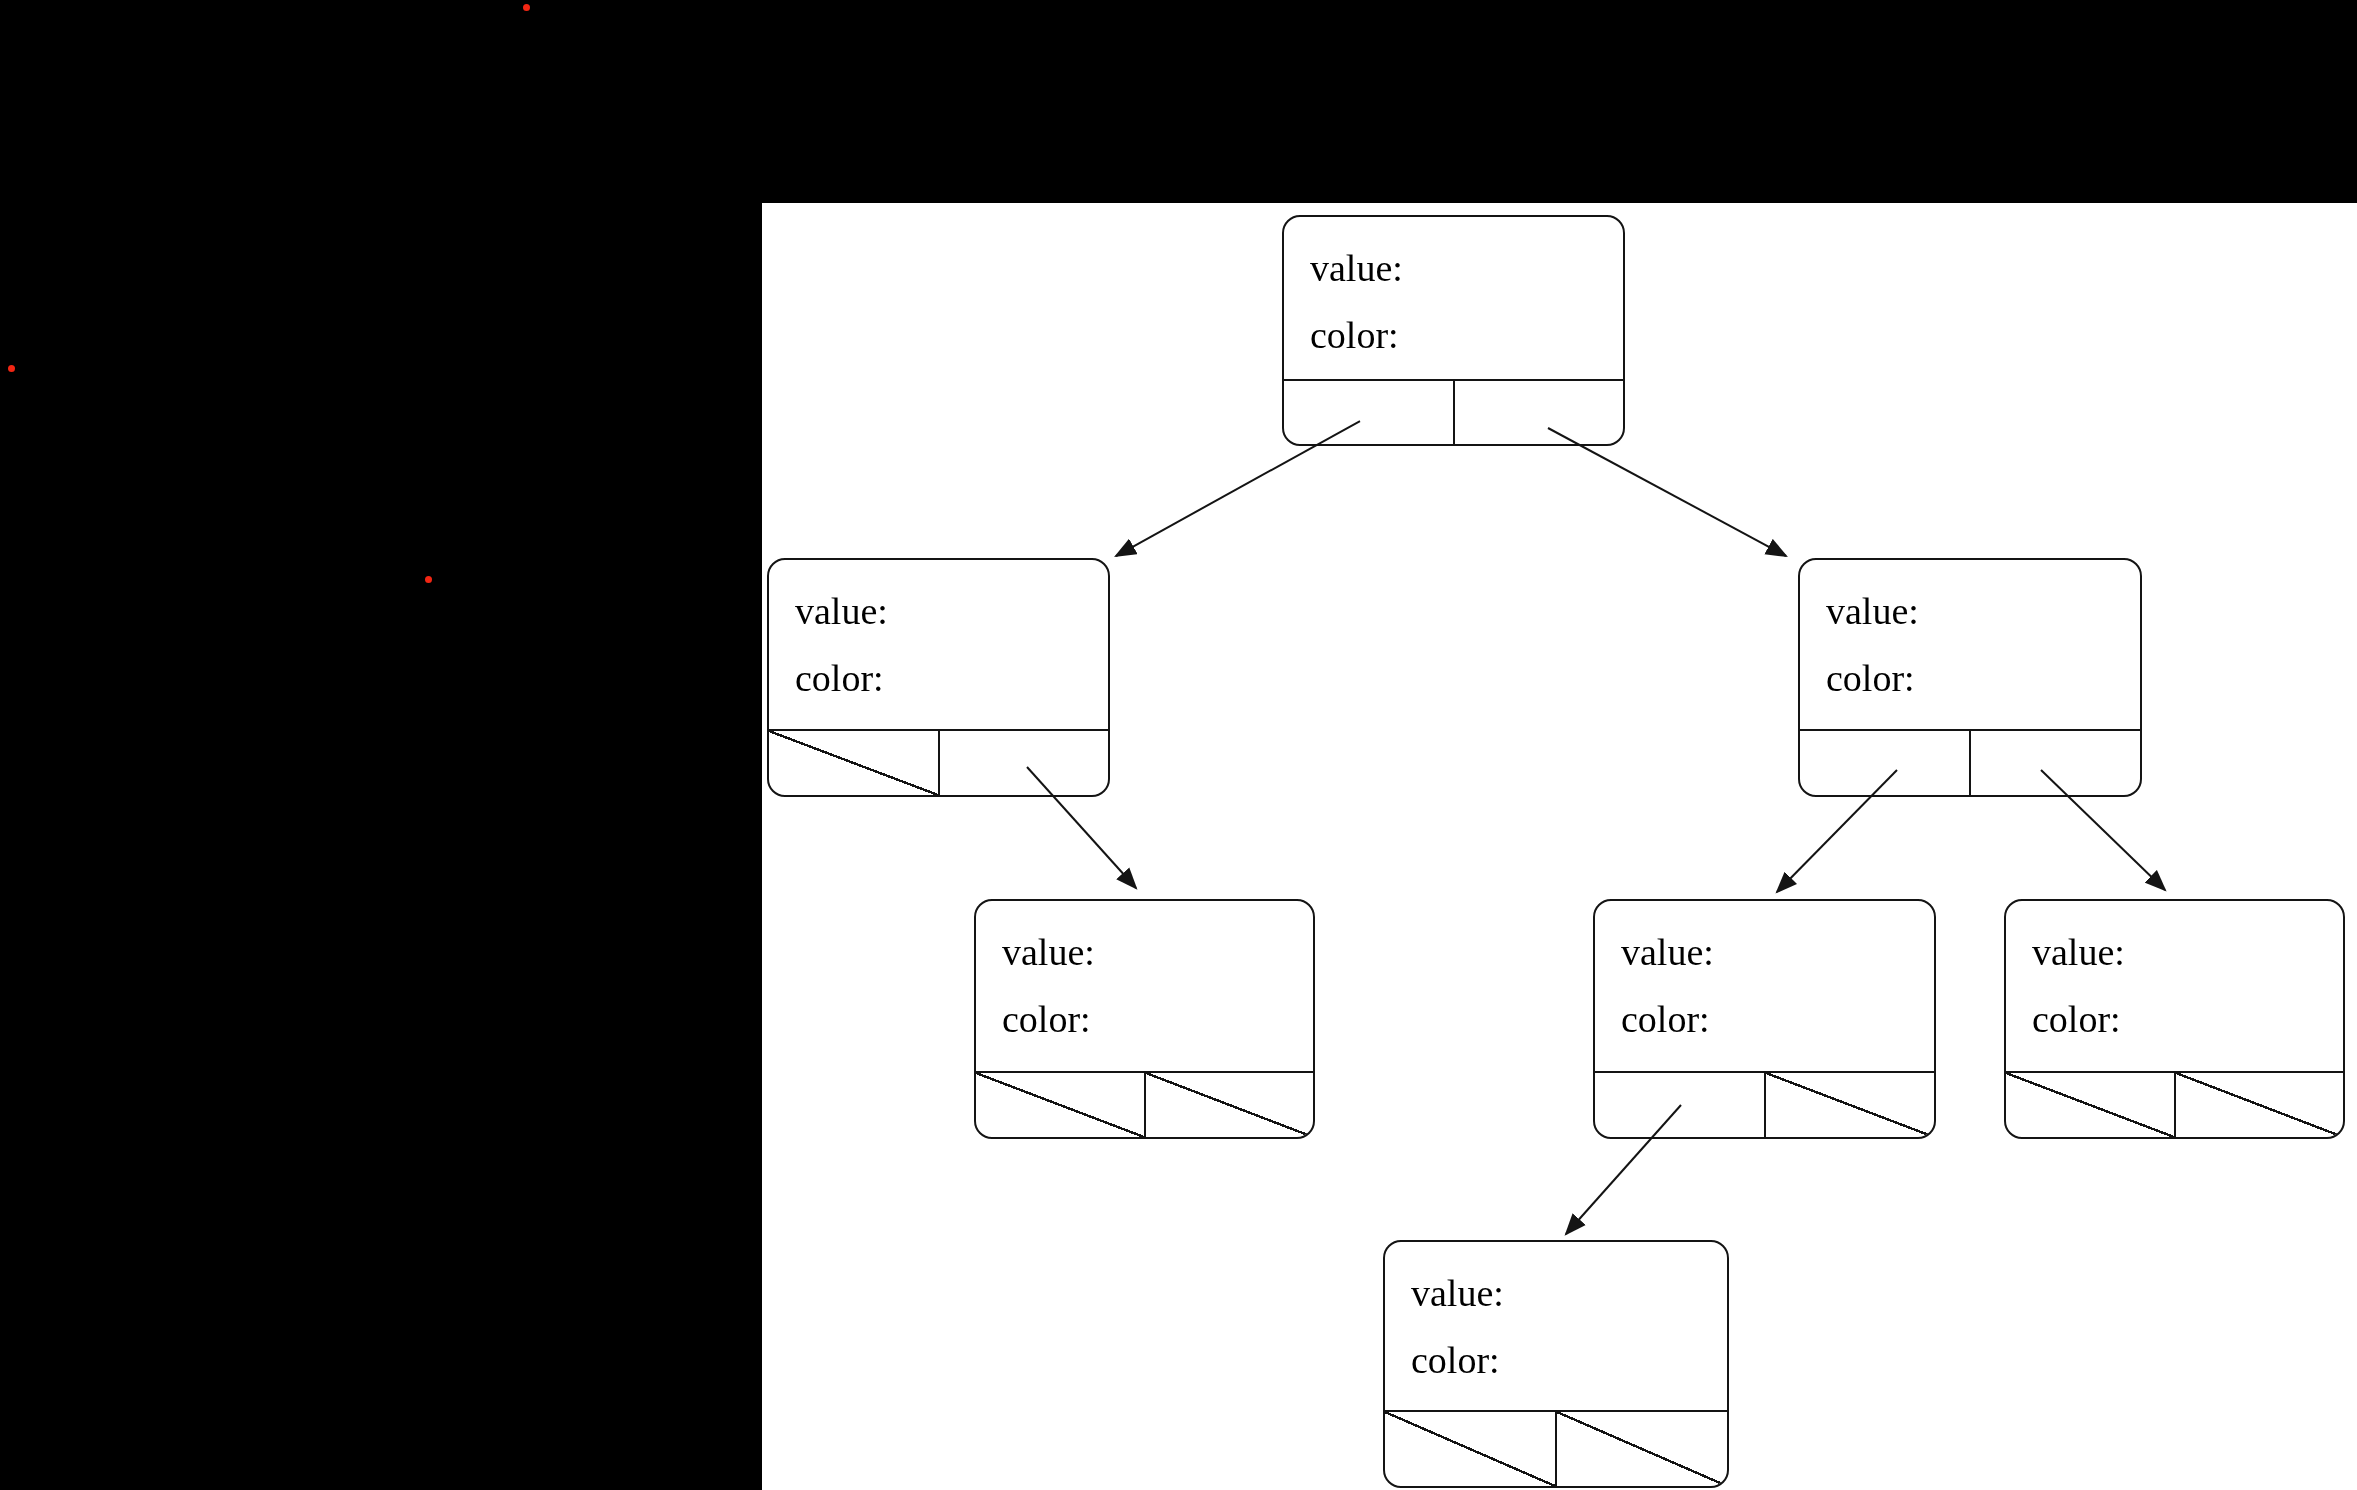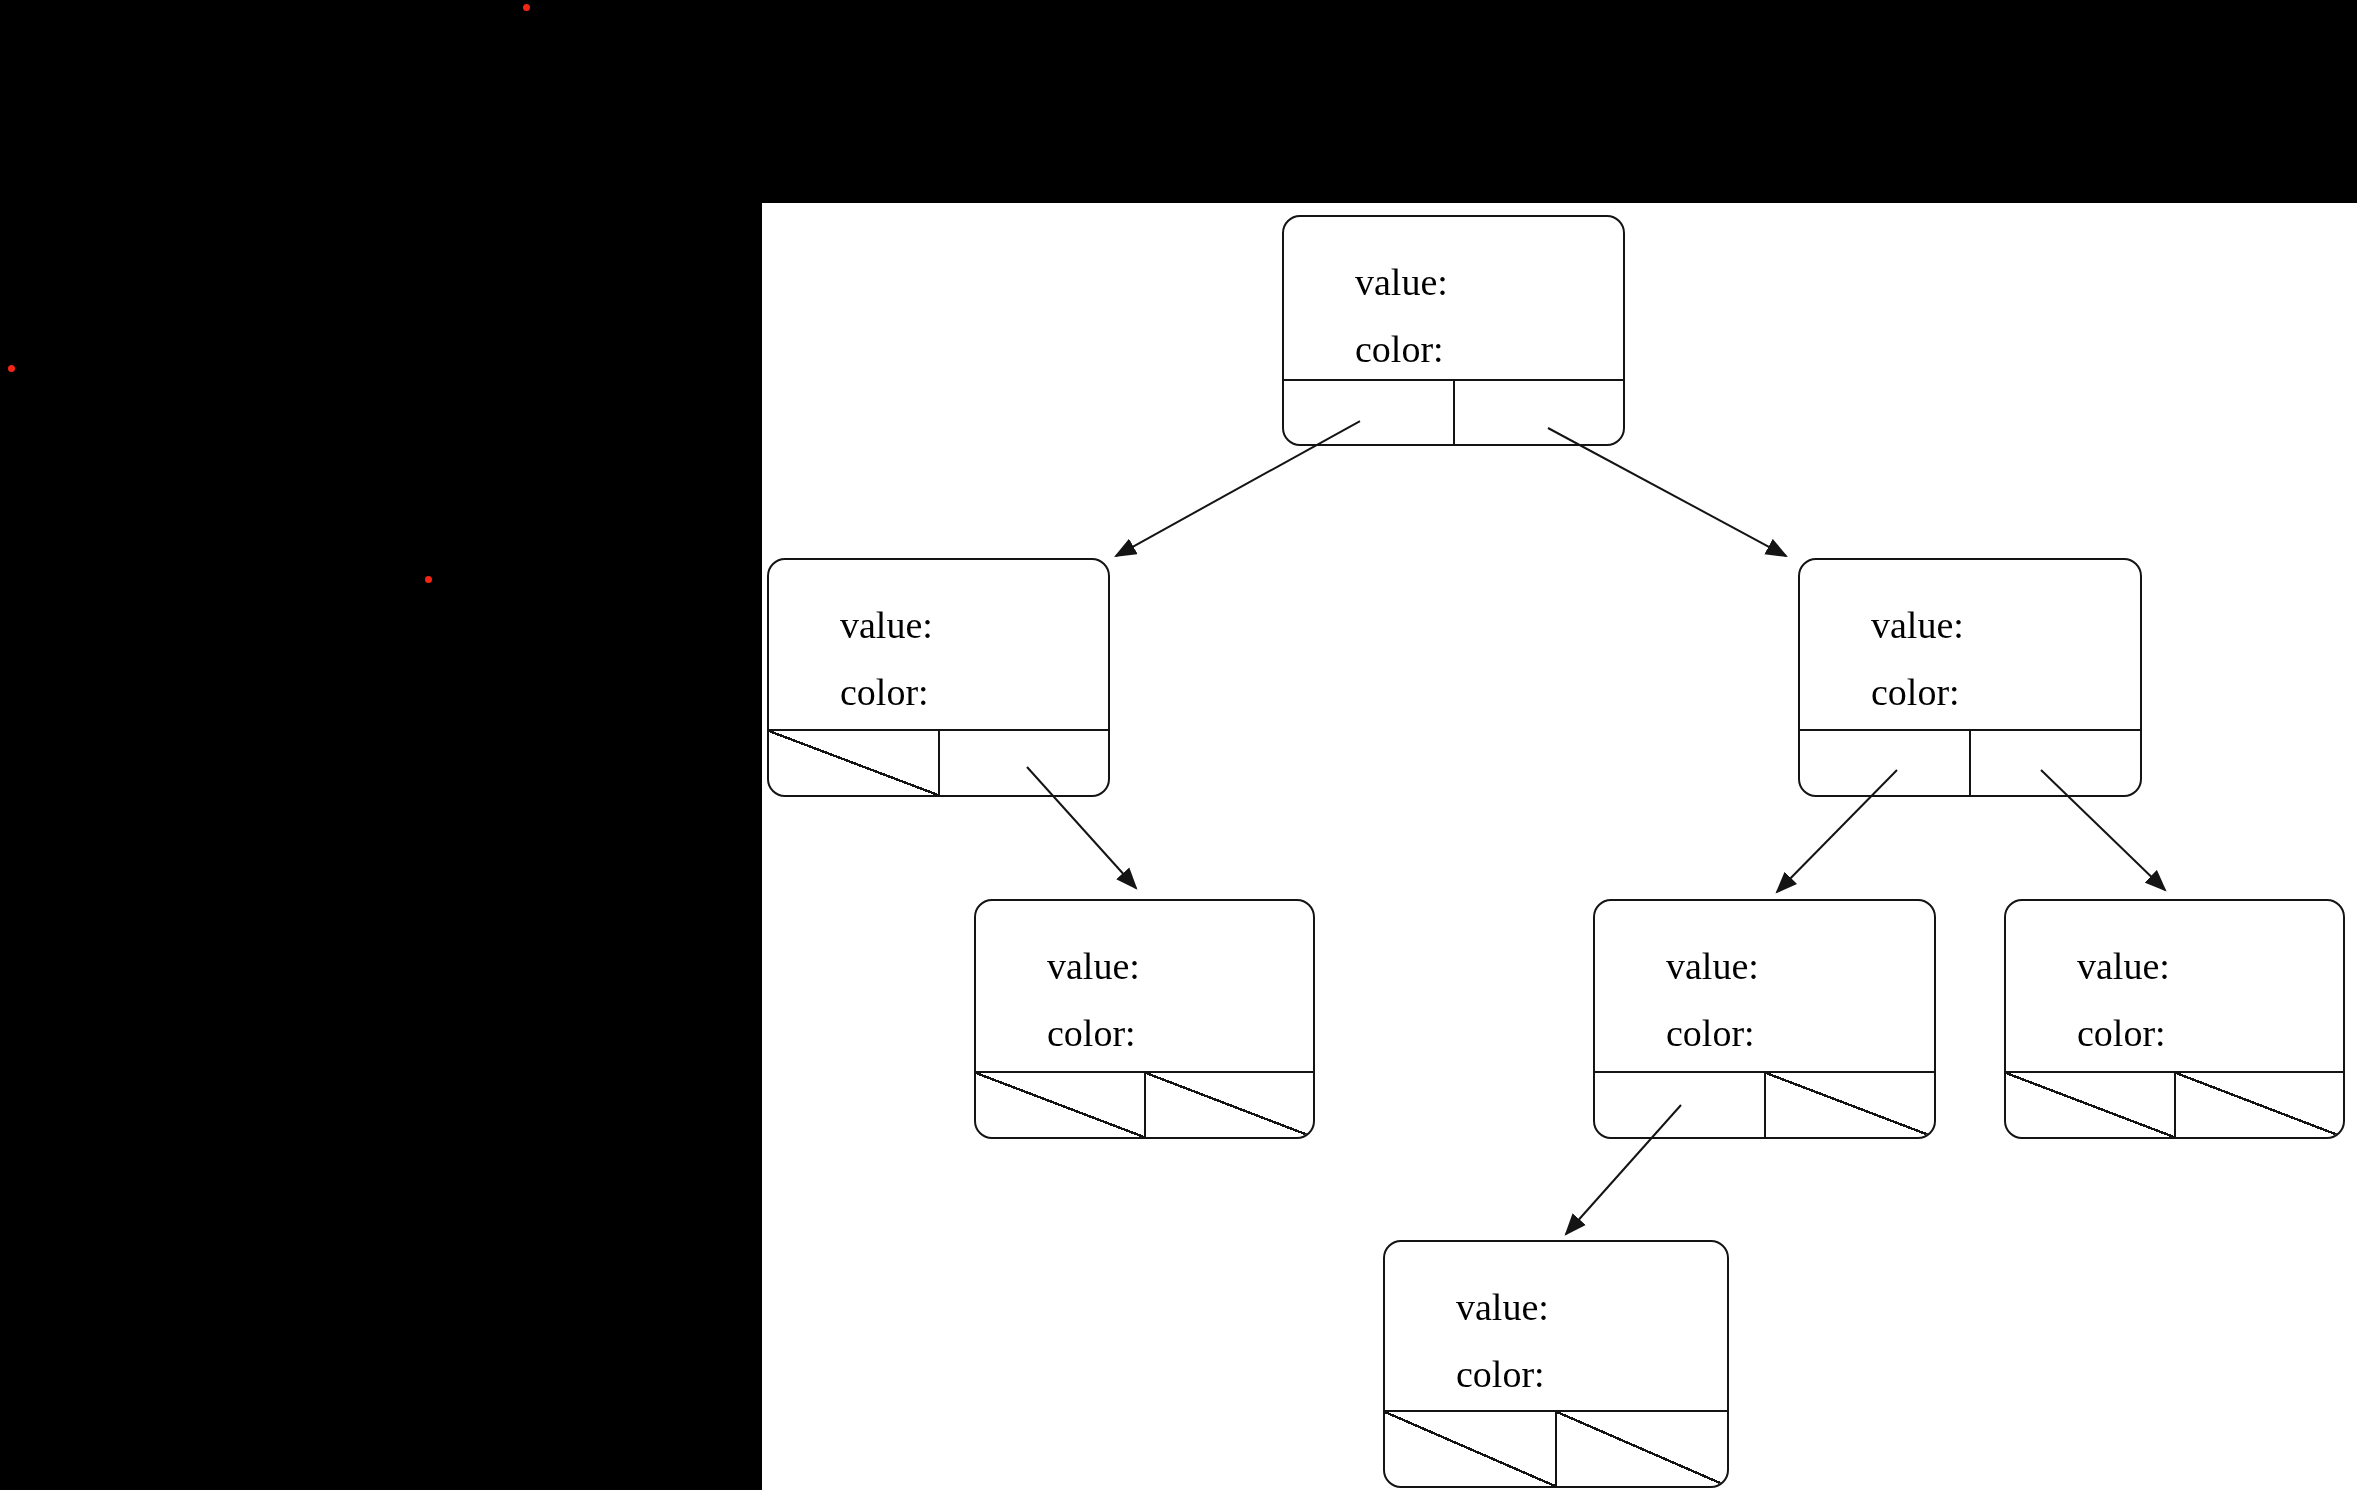--- a/index.html
+++ b/index.html
@@ -24,25 +24,24 @@
     box-sizing: border-box;
     border: 2px solid #141414;
     border-radius: 18px;
     background: #ffffff;
     overflow: hidden;
     z-index: 2;
   }
   .labels {
     position: absolute;
     left: 0; top: 0; right: 0;
-    padding: 32px 0 0 26px;
+    padding: 18px 0 0 26px;
     font-size: 38px;
     line-height: 67px;
     color: #000000;
-    margin-left: 45px;
   }
   .prow {
     position: absolute;
     left: 0; right: 0; bottom: 0;
     height: 64px;
     border-top: 2px solid #141414;
     display: flex;
   }
   .pcell { flex: 1; position: relative; }
   .pcell.r { border-left: 2px solid #141414; }

